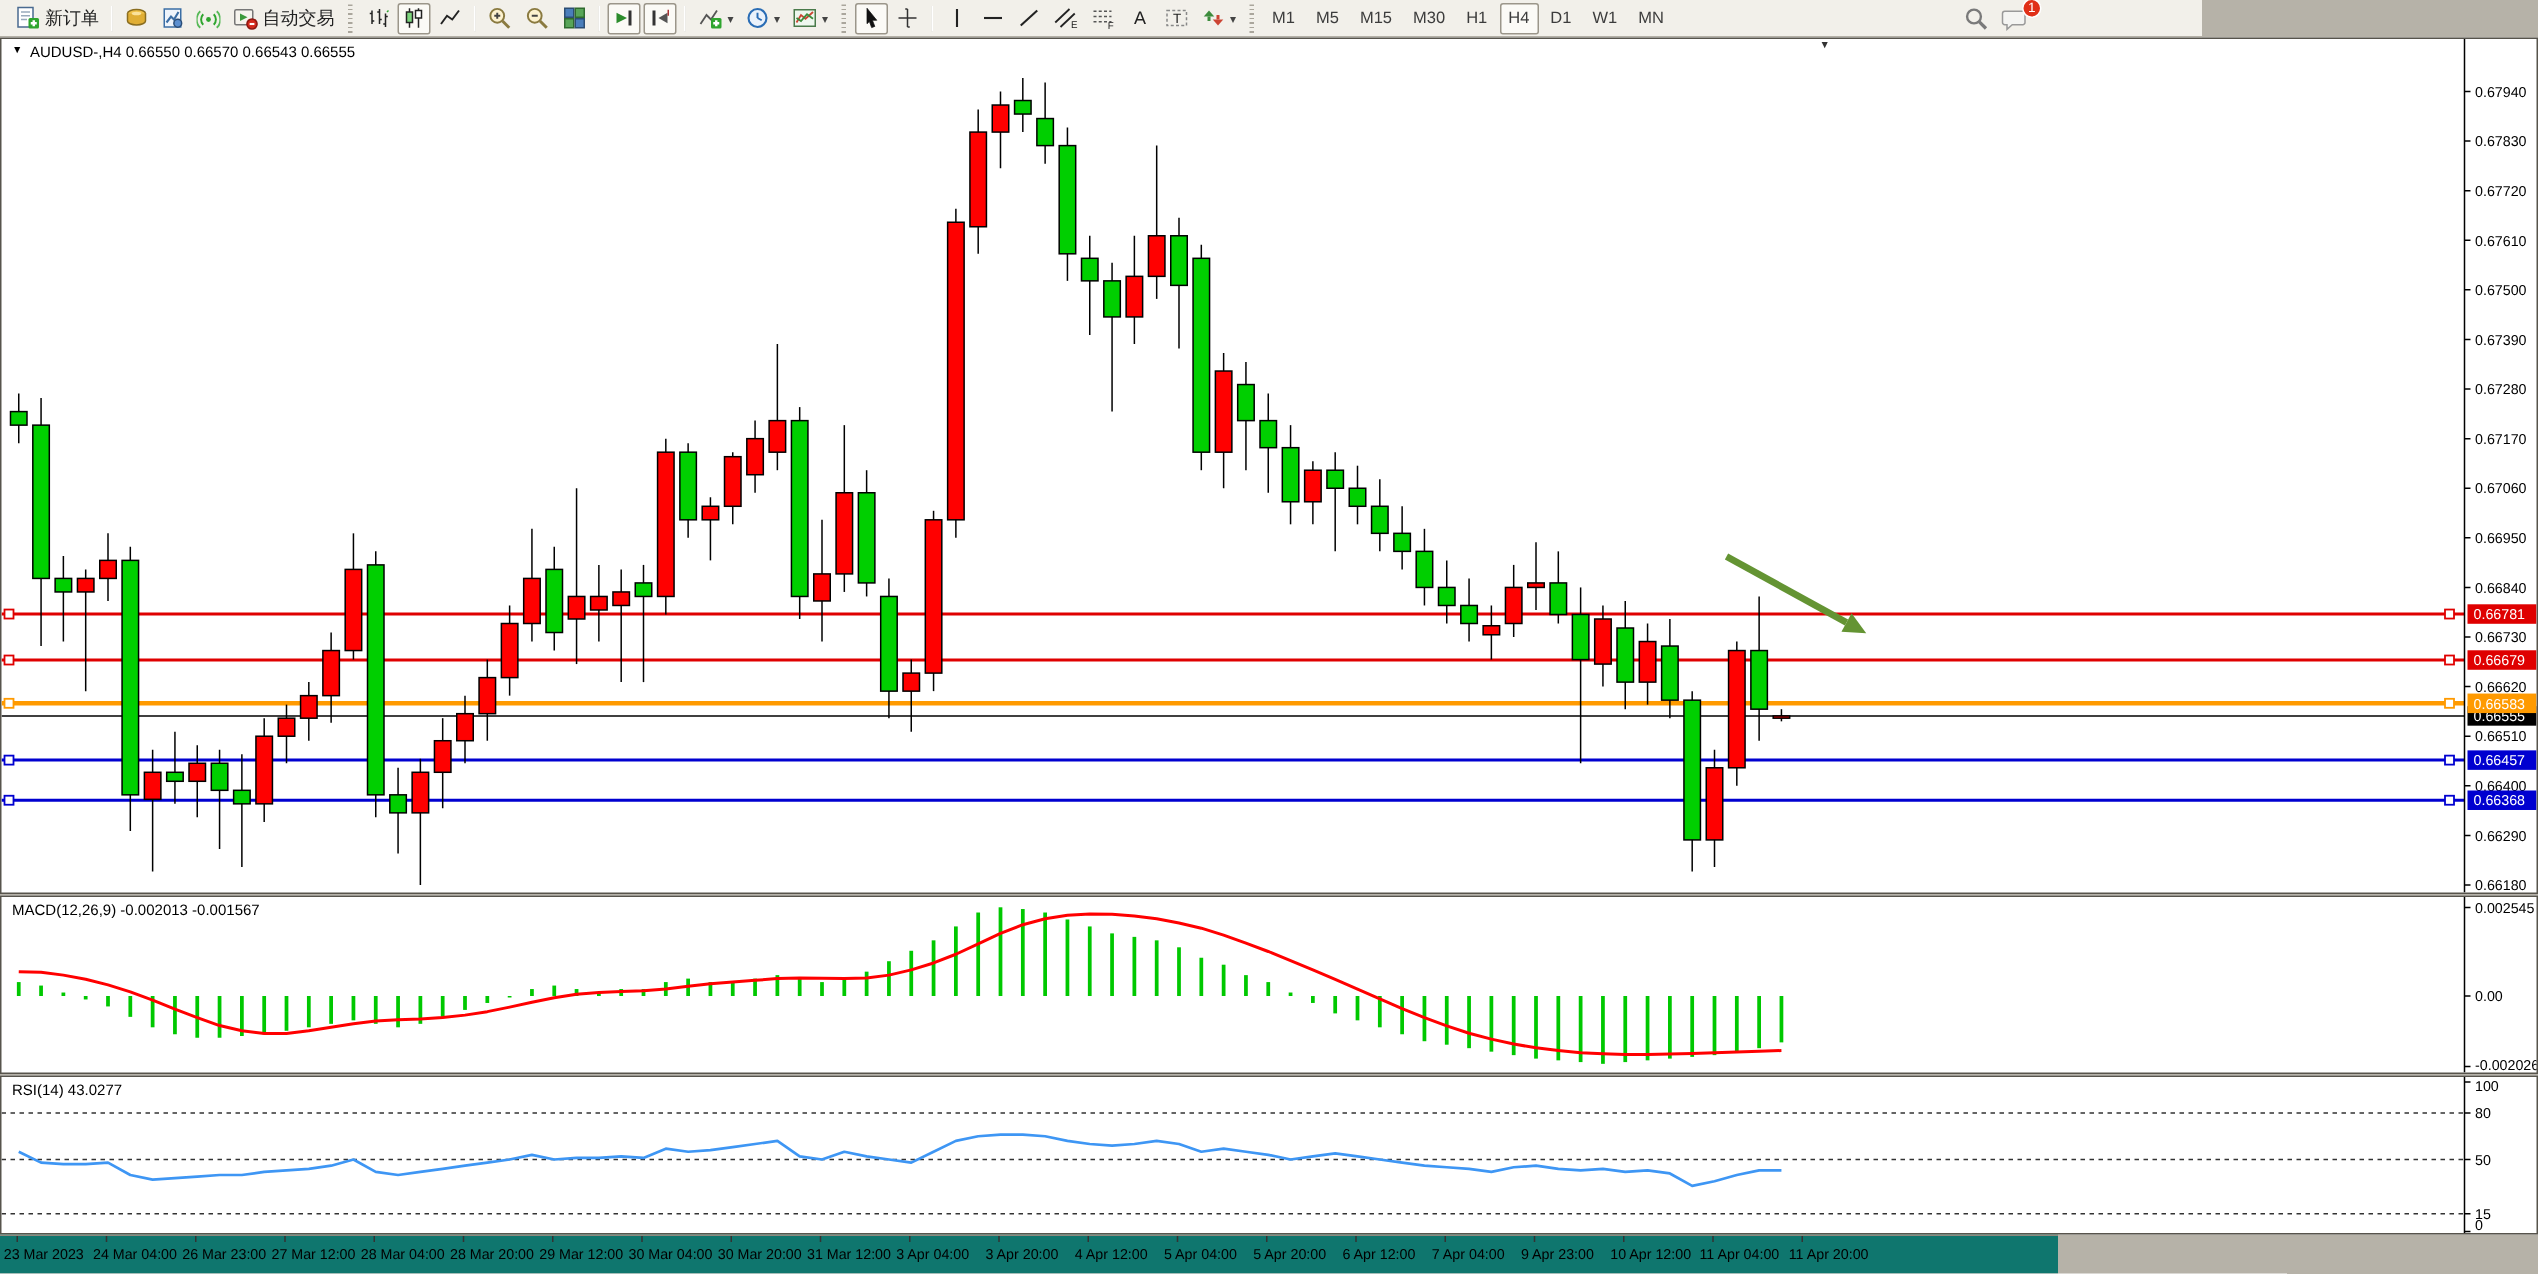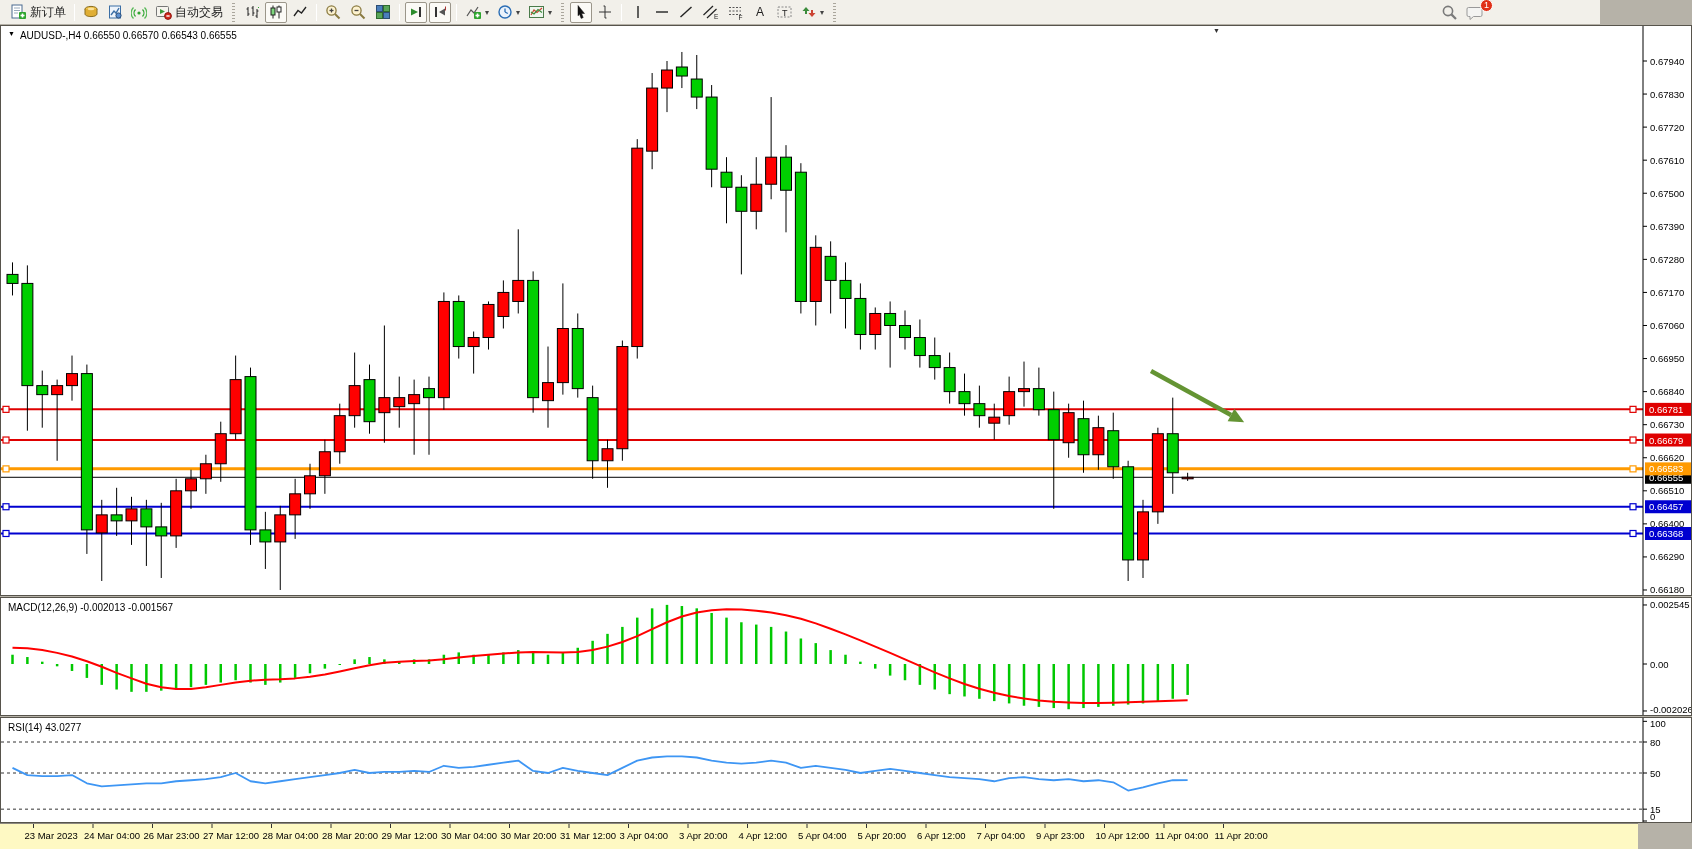--- a/index.html
+++ b/index.html
@@ -4,21 +4,21 @@
 <style>
   * { box-sizing: border-box; }
   html,body { margin:0; padding:0; }
   body {
     width:1692px; height:849px; position:relative; overflow:hidden;
     background:#b6b2a8;
     font-family:"Liberation Sans","DejaVu Sans",sans-serif;
   }
   
   .toolbar {
-    position:absolute; top:0; left:0; width:1600px; height:25px;
+    position:absolute; top:0; left:0; width:1468px; height:25px;
     background:#f2f0ea; border-bottom:1px solid #b5b1a7;
     display:flex; align-items:center; padding:0 4px 0 6px;
   }
   .tbtn {
     height:21px; min-width:22px; padding:0 2px; margin:0 1px;
     display:flex; align-items:center; justify-content:center; gap:3px;
     border:1px solid transparent; border-radius:2px;
     font-size:12px; color:#222; cursor:default; user-select:none;
   }
   .tbtn.active { background:#fbfaf6; border:1px solid #9b968a; }
@@ -37,22 +37,22 @@
     position:absolute; top:-4px; right:-7px; min-width:13px; height:13px;
     background:#e03018; color:#fff; border-radius:7px; font-size:9px;
     display:flex; align-items:center; justify-content:center; padding:0 2px;
     border:1px solid #fff;
   }
   
   .panel { position:absolute; left:0; width:1692px; background:#fff; border:1px solid #57544c; }
   #main-panel { top:25px;  height:571px; }
   #macd-panel { top:597px; height:119px; }
   #rsi-panel  { top:717px; height:106px; }
-  #time-axis  { position:absolute; top:823px; left:0; width:1638px; height:26px;
-                background:#fef9c3; border-top:1px solid #8d897f;padding-left:22px; }
+  #time-axis  { position:absolute; top:823px; left:0; width:1372px; height:26px;
+                background:#0f766e; border-top:1px solid #8d897f; }
   .panel-label { position:absolute; left:7px; top:4px; font-size:10px; color:#000; white-space:nowrap; }
   #chart-title { display:flex; align-items:flex-start; gap:5px; }
   #chart-title .menu-marker { font-size:7px; color:#000; }
   .end-marker { position:absolute; left:1212px; top:1px; font-size:7px; color:#333; }
   svg text { font-family:"Liberation Sans","DejaVu Sans",sans-serif; }
 </style>
 </head>
 <body>
 
 <div class="toolbar">
@@ -240,20 +240,31 @@
   <div class="tbtn">
     <svg class="ic" width="16" height="16" viewBox="0 0 16 16">
       <polygon points="5,3 8.5,7 1.5,7" fill="#3c8c3c"></polygon>
         <line x1="5" y1="7" x2="5" y2="10" stroke="#3c8c3c" stroke-width="2"></line>
       <polygon points="11,13 14.5,9 7.5,9" fill="#cc4433"></polygon>
         <line x1="11" y1="6" x2="11" y2="9" stroke="#cc4433" stroke-width="2"></line>
     </svg>
     <span class="caret">▾</span>
   </div>
   <div class="thandle"></div>
+  <div class="tfgroup">
+      <div class="tbtn tf">M1</div>
+      <div class="tbtn tf">M5</div>
+      <div class="tbtn tf">M15</div>
+      <div class="tbtn tf">M30</div>
+      <div class="tbtn tf">H1</div>
+      <div class="tbtn tf active">H4</div>
+      <div class="tbtn tf">D1</div>
+      <div class="tbtn tf">W1</div>
+      <div class="tbtn tf">MN</div>
+    </div>
   <div class="spacer"></div>
   <div class="tbtn">
     <svg class="ic" width="17" height="17" viewBox="0 0 17 17">
       <circle cx="7" cy="7" r="4.6" fill="none" stroke="#7a7a7a" stroke-width="1.6"></circle>
       <line x1="10.4" y1="10.4" x2="15" y2="15" stroke="#7a7a7a" stroke-width="2.2"></line>
     </svg>
   </div>
   <div class="tbtn chatwrap">
     <svg class="ic" width="18" height="17" viewBox="0 0 18 17">
       <path d="M2.5,3.5 h12 a1.5,1.5 0 0 1 1.5,1.5 v6 a1.5,1.5 0 0 1 -1.5,1.5 h-7 l-3.5,3 v-3 h-1.5 a1.5,1.5 0 0 1 -1.5,-1.5 v-6 a1.5,1.5 0 0 1 1.5,-1.5 Z" fill="#f4f4f2" stroke="#999"></path>

